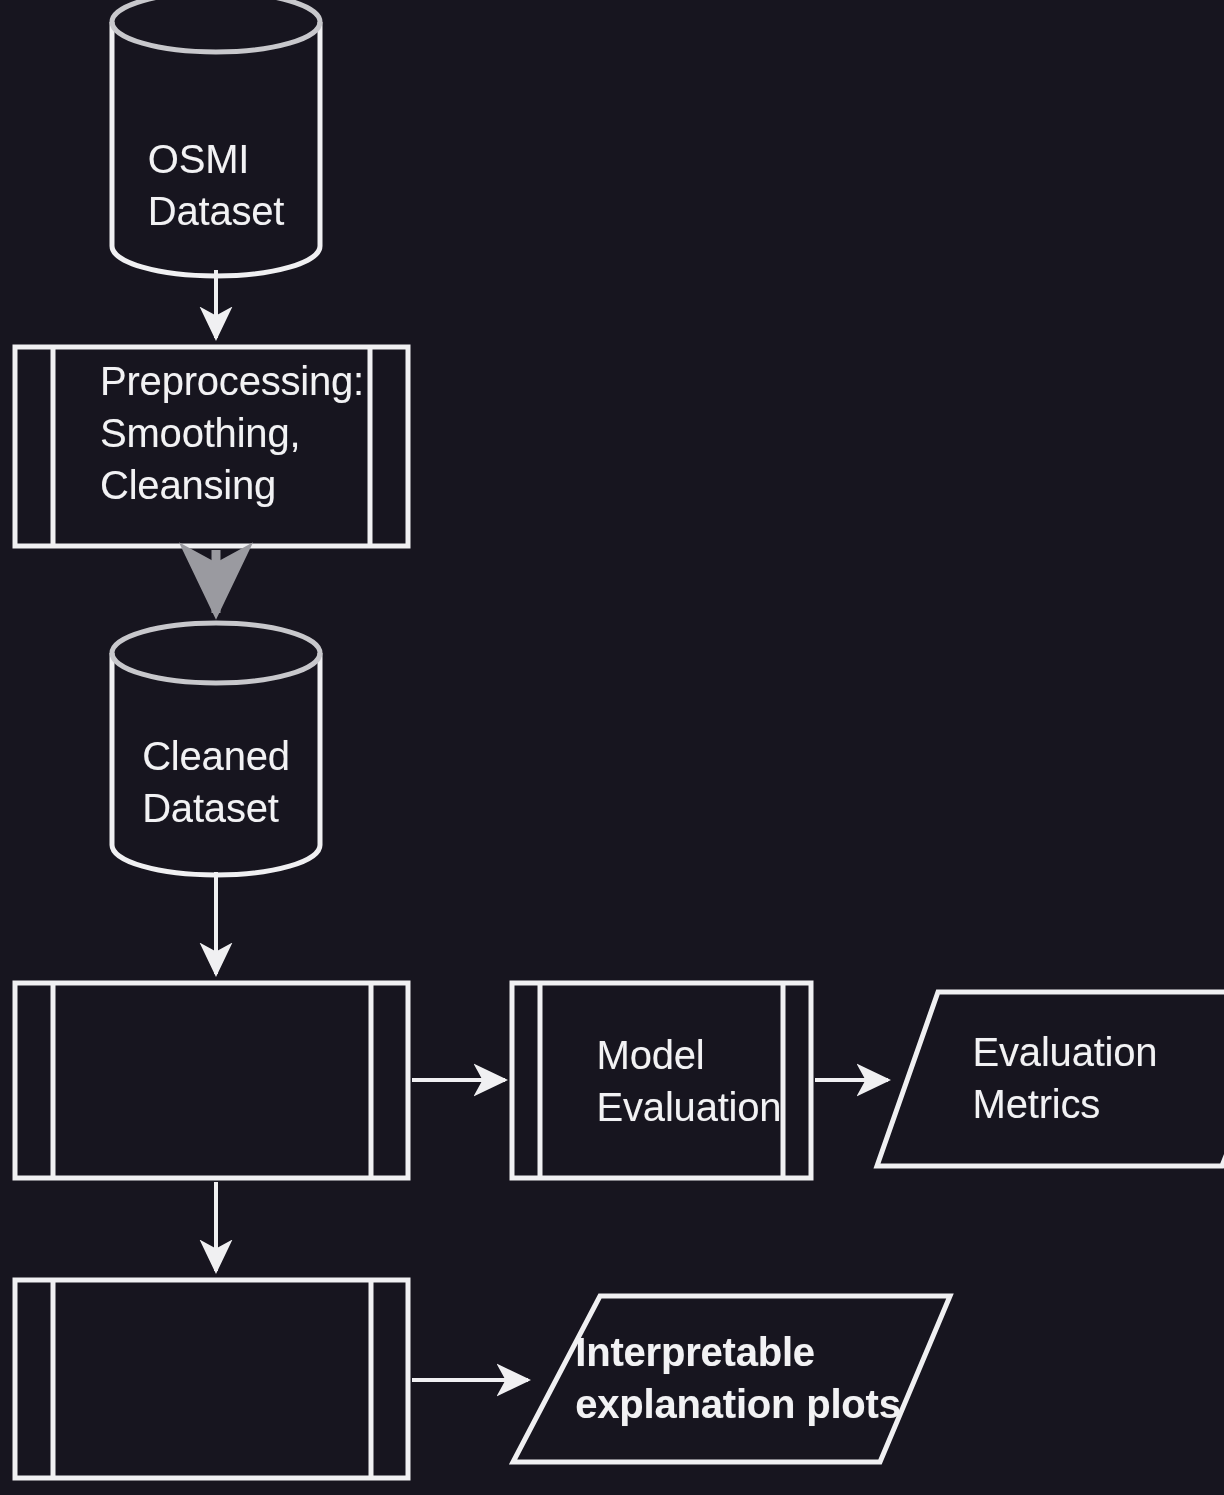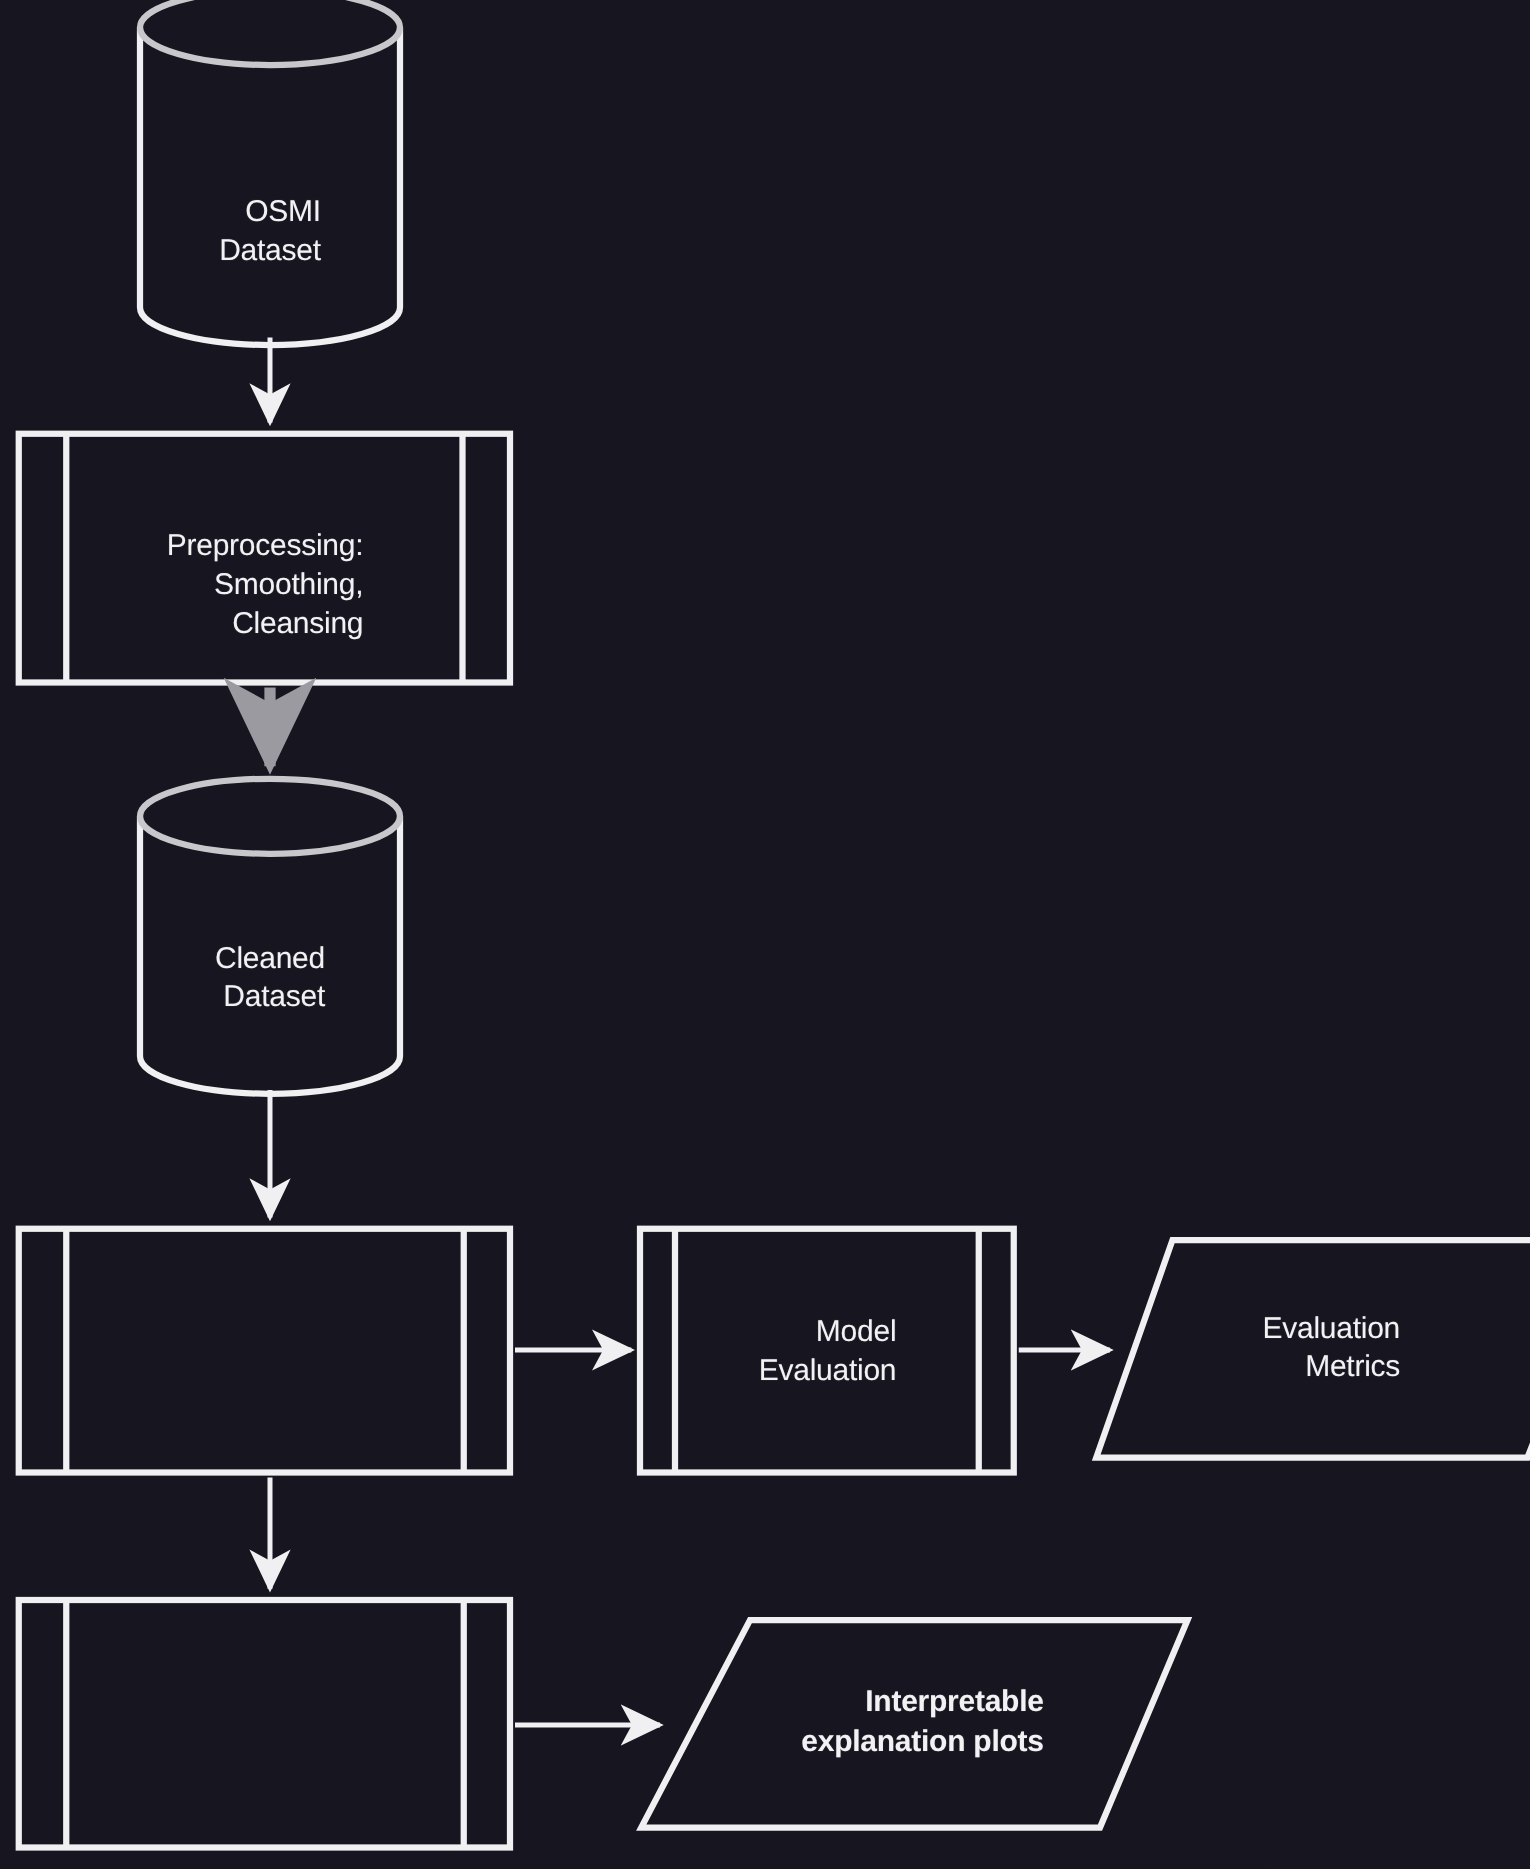--- a/index.html
+++ b/index.html
@@ -22,24 +22,24 @@
     top: 0;
     width: 1224px;
     height: 1495px;
     display: block;
   }
   .node-label {
     position: absolute;
     display: flex;
     align-items: center;
     justify-content: center;
-    text-align: right;
+    text-align: left;
     color: #f2f2f4;
     font-family: "Liberation Sans", sans-serif;
-    font-size: 24px;
+    font-size: 40px;
     line-height: 1.30;
     letter-spacing: -0.2px;
     white-space: pre-line;
     pointer-events: none;
     text-shadow: 0 0 1px rgba(255,255,255,0.25);
   }
   .hit {
     position: absolute;
     background: transparent;
   }
@@ -134,29 +134,29 @@
 
     <g>
       <path d="M 600 1296 L 950 1296 L 880 1462 L 513 1462 Z" fill="none" stroke="#f0f0f2" stroke-width="5" stroke-linejoin="miter"></path>
     </g>
 
   </svg>
 
   <div class="node-label" style="left:112px; top:120px; width:208px; height:130px;">OSMI
 Dataset</div>
 
-  <div class="node-label" style="left:55px; top:375px; width:314px; height:185px;">Preprocessing:
+  <div class="node-label" style="left:55px; top:340px; width:314px; height:185px;padding-left:20px;">Preprocessing:
 Smoothing,
 Cleansing</div>
 
   <div class="node-label" style="left:112px; top:718px; width:208px; height:128px;">Cleaned
 Dataset</div>
 
 
-  <div class="node-label" style="left:543px; top:990px; width:238px; height:182px;">Model
+  <div class="node-label" style="left:570px; top:990px; width:238px; height:182px;">Model
 Evaluation</div>
 
   <div class="node-label" style="left:915px; top:998px; width:300px; height:160px;">Evaluation
 Metrics</div>
 
 
   <div class="node-label" style="left:543px; top:1300px; width:390px; height:155px;font-weight:bold;">Interpretable
 explanation plots</div>
 
   <div class="hit" style="left:108px; top:0px; width:216px; height:278px;"></div>

